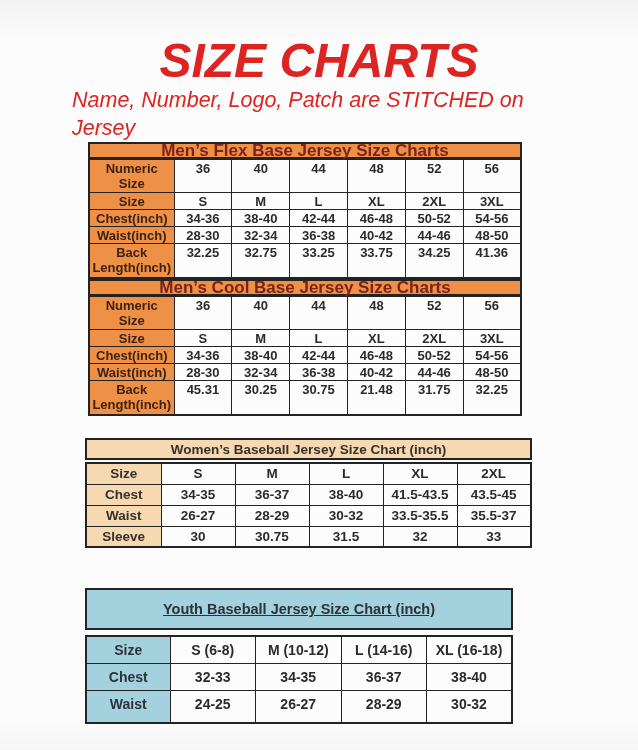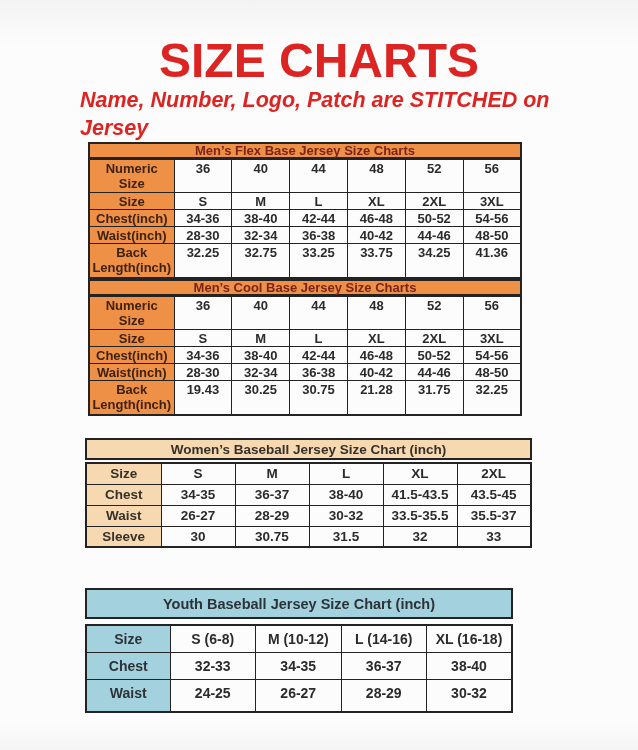--- a/index.html
+++ b/index.html
@@ -3,62 +3,62 @@
 <meta charset="utf-8">
 <style>
   html,body { margin:0; padding:0; background:#ffffff; }
   .page {
     position:relative; width:638px; height:750px; margin:0 auto;
     background:linear-gradient(180deg,#f3f3f3 0%, #fcfcfc 6%, #fcfcfc 96%, #f5f5f5 100%);
     font-family:"Liberation Sans", sans-serif; overflow:hidden;
   }
   .page-title {
     position:absolute; top:33px; left:0; width:100%; margin:0;
-    text-align:center; font-size:48px; font-weight:bold; 
+    text-align:center; font-size:48px; font-weight:bold; font-style:italic;
     color:#dc2422; letter-spacing:0px;
   }
   .page-subtitle {
-    position:absolute; top:87px; left:80px; width:482px;
-    font-size:21.5px; font-weight:bold; font-style:italic;
+    position:absolute; top:87px; left:72px; width:482px;
+    font-size:21.5px; font-weight:normal; font-style:italic;
     color:#dc2422; line-height:1.3;
   }
   .tbl { position:absolute; }
   .tbar {
     box-sizing:border-box; border:2px solid #232323;
     display:flex; align-items:center; justify-content:center;
     font-weight:bold;
   }
   .tbl table {
     border-collapse:collapse; table-layout:fixed; width:100%;
   }
   .tbl td {
     box-sizing:border-box; border:1px solid #232323;
     text-align:center; font-weight:bold; color:#2b2b2b; overflow:hidden;
   }
   
   .mens { width:434px; }
-  .mens .tbar { height:17px; background:#ee9046; color:#7b231b; font-size:13px; }
+  .mens .tbar { height:17px; background:#ee9046; color:#7b231b; font-size:17px; }
   .mens table { border:2px solid #232323; border-top:none; }
   .mens col.c-label { width:85px; }
   .mens td { font-size:13px; line-height:15px; vertical-align:top; padding:1px 1px 0; }
   .mens td.lbl { background:#ee9046; color:#3e2210; }
   .mens tr.r-tall { height:33px; }
   .mens tr.r-short { height:16px; }
   .mens tr.r-back { height:34px;margin-left:18px; }
   
   .women { width:447px; }
   .women .tbar { height:22px; background:#f6d8b1; color:#36302a; font-size:13.5px; margin-bottom:2px;align-items:center; }
   .women table { border:2px solid #232323; }
   .women col.c-label { width:75px; }
   .women td { font-size:13.5px; vertical-align:middle; padding:0 1px; }
   .women td.lbl { background:#f6d8b1; color:#36302a; }
   .women tr { height:21px; }
   
   .youth { width:428px; }
-  .youth .tbar { height:31px; background:#a4d1de; color:#2c3338; font-size:14.5px; margin-bottom:5px; }
+  .youth .tbar { height:42px; background:#a4d1de; color:#2c3338; font-size:14.5px; margin-bottom:5px;text-decoration:underline; }
   .youth table { border:2px solid #232323; }
   .youth col.c-label { width:84px; }
   .youth td { font-size:14px; vertical-align:top; padding:5px 1px 0; }
   .youth td.lbl { background:#a4d1de; color:#2c3338; }
   .youth tr.r-size { height:27px; }
   .youth tr.r-chest { height:27px; }
   .youth tr.r-waist { height:33px; }
   .t-mens-flex { left:88px; top:142px; }
   .t-mens-cool { left:88px; top:279px; }
   .t-women     { left:85px; top:438px; }
@@ -182,24 +182,24 @@
         <td class="lbl">Waist(inch)</td>
         <td>28-30</td>
         <td>32-34</td>
         <td>36-38</td>
         <td>40-42</td>
         <td>44-46</td>
         <td>48-50</td>
       </tr>
       <tr class="r-back">
         <td class="lbl">Back Length(inch)</td>
-        <td>19.43</td>
+        <td>45.31</td>
         <td>30.25</td>
         <td>30.75</td>
-        <td>21.28</td>
+        <td>21.48</td>
         <td>31.75</td>
         <td>32.25</td>
       </tr>
     </tbody>
       </table>
   </div>
 
   <div class="tbl women t-women">
     <div class="tbar">
       <span>Women’s Baseball Jersey Size Chart (inch)</span>

